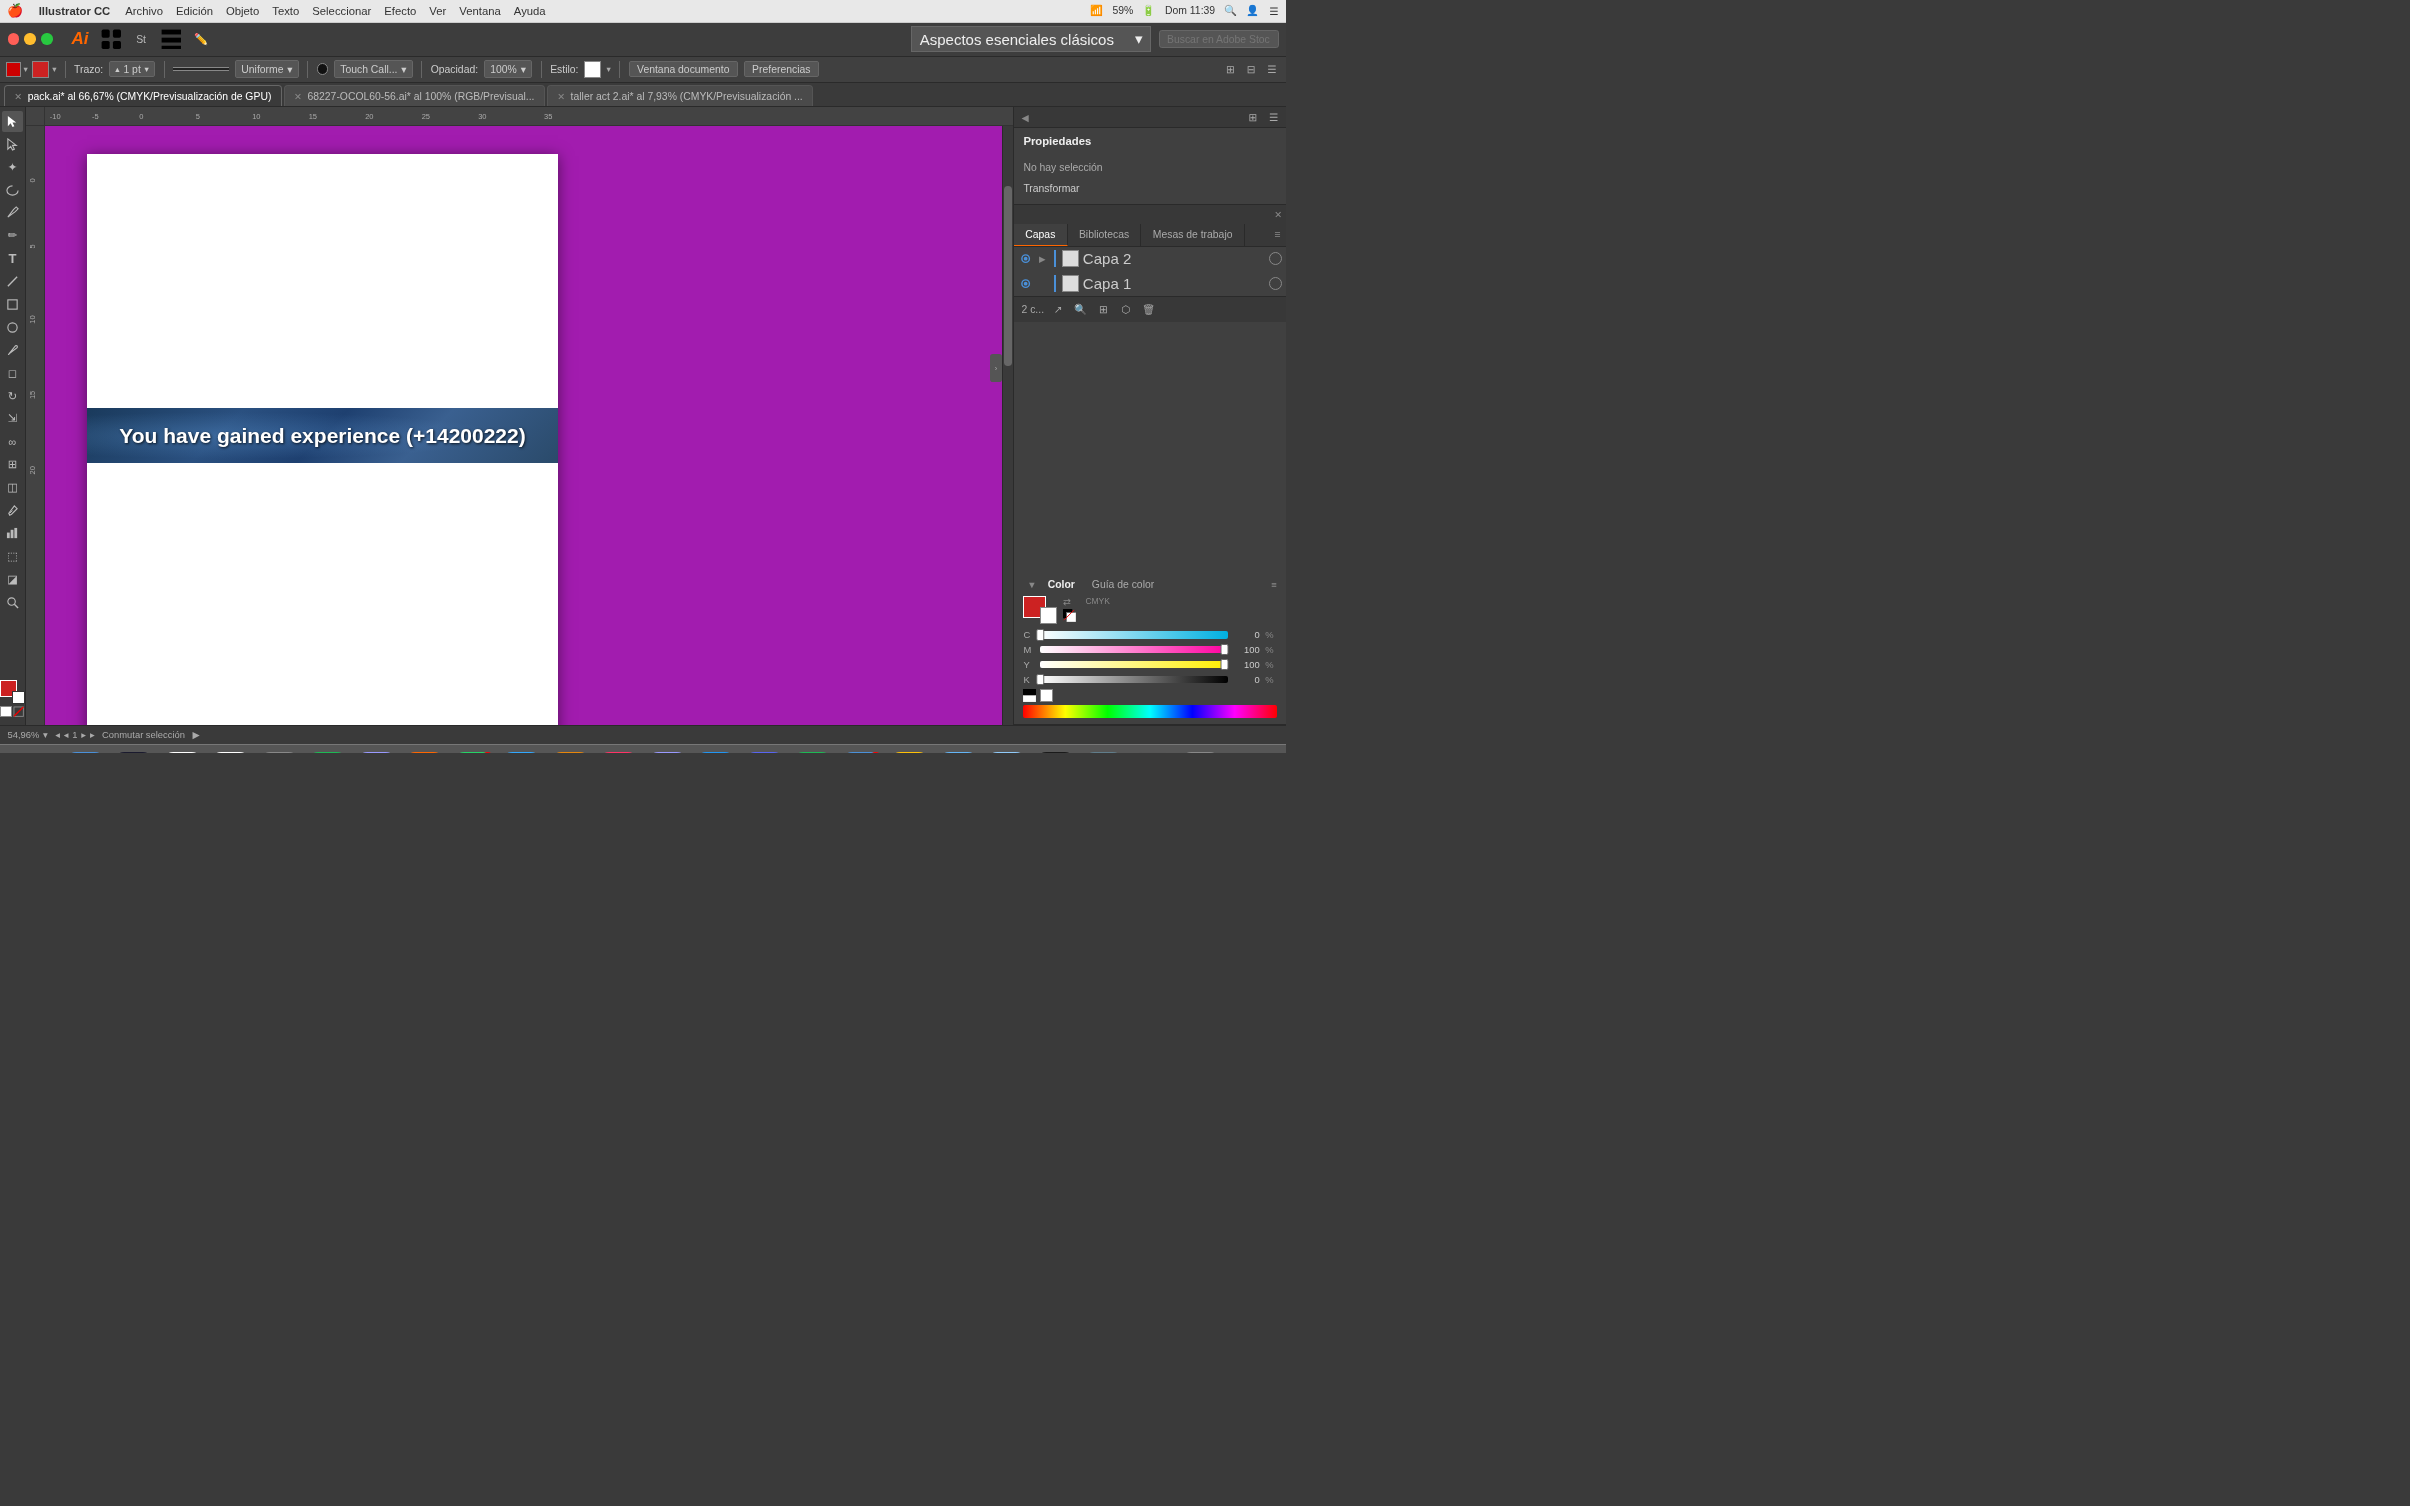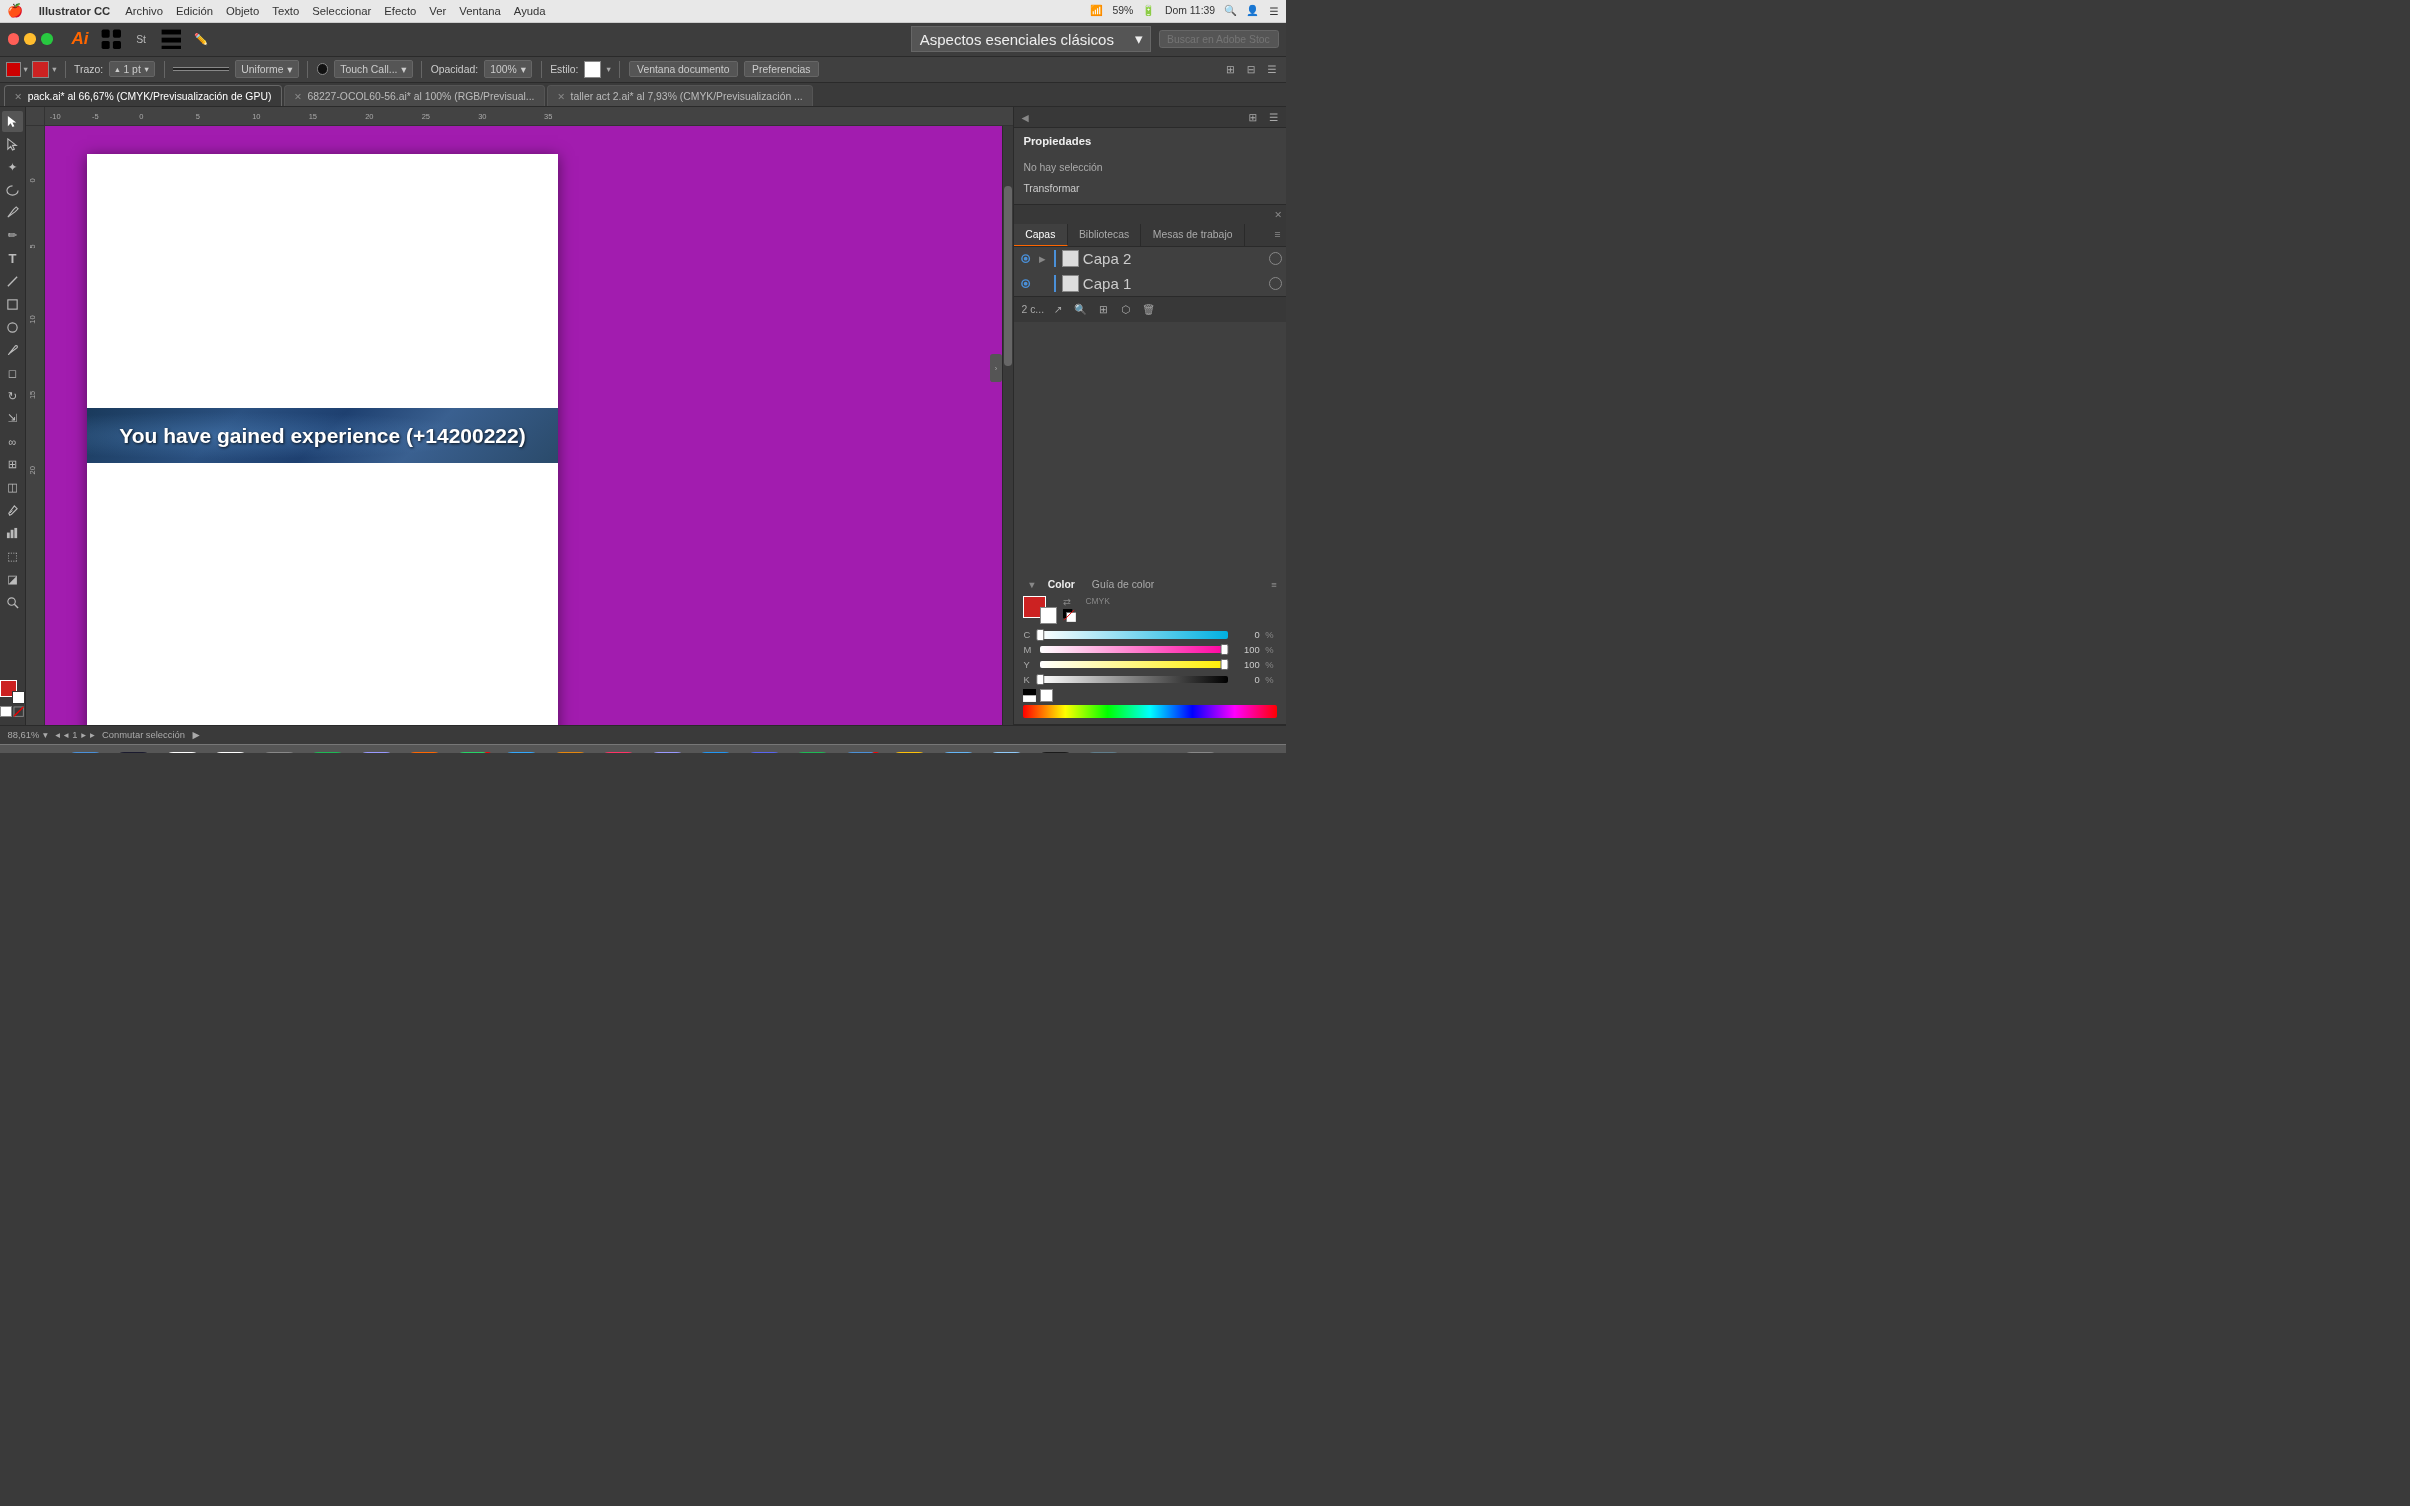--- a/index.html
+++ b/index.html
@@ -1029,21 +1029,21 @@
 
       <div class="color-gradient-bar"></div>
     </div>
 
   </div>
 
 </div>
 
 <div class="status-bar">
   <div class="status-zoom">
-    <span>88,61%</span>
+    <span>54,96%</span>
     <span style="cursor:pointer;">▾</span>
   </div>
   <div style="display:flex;align-items:center;gap:3.8px;">
     <span style="cursor:pointer;">◂</span>
     <span style="cursor:pointer;">◂</span>
     <span>1</span>
     <span style="cursor:pointer;">▸</span>
     <span style="cursor:pointer;">▸</span>
   </div>
   <span>Conmutar selección</span>

